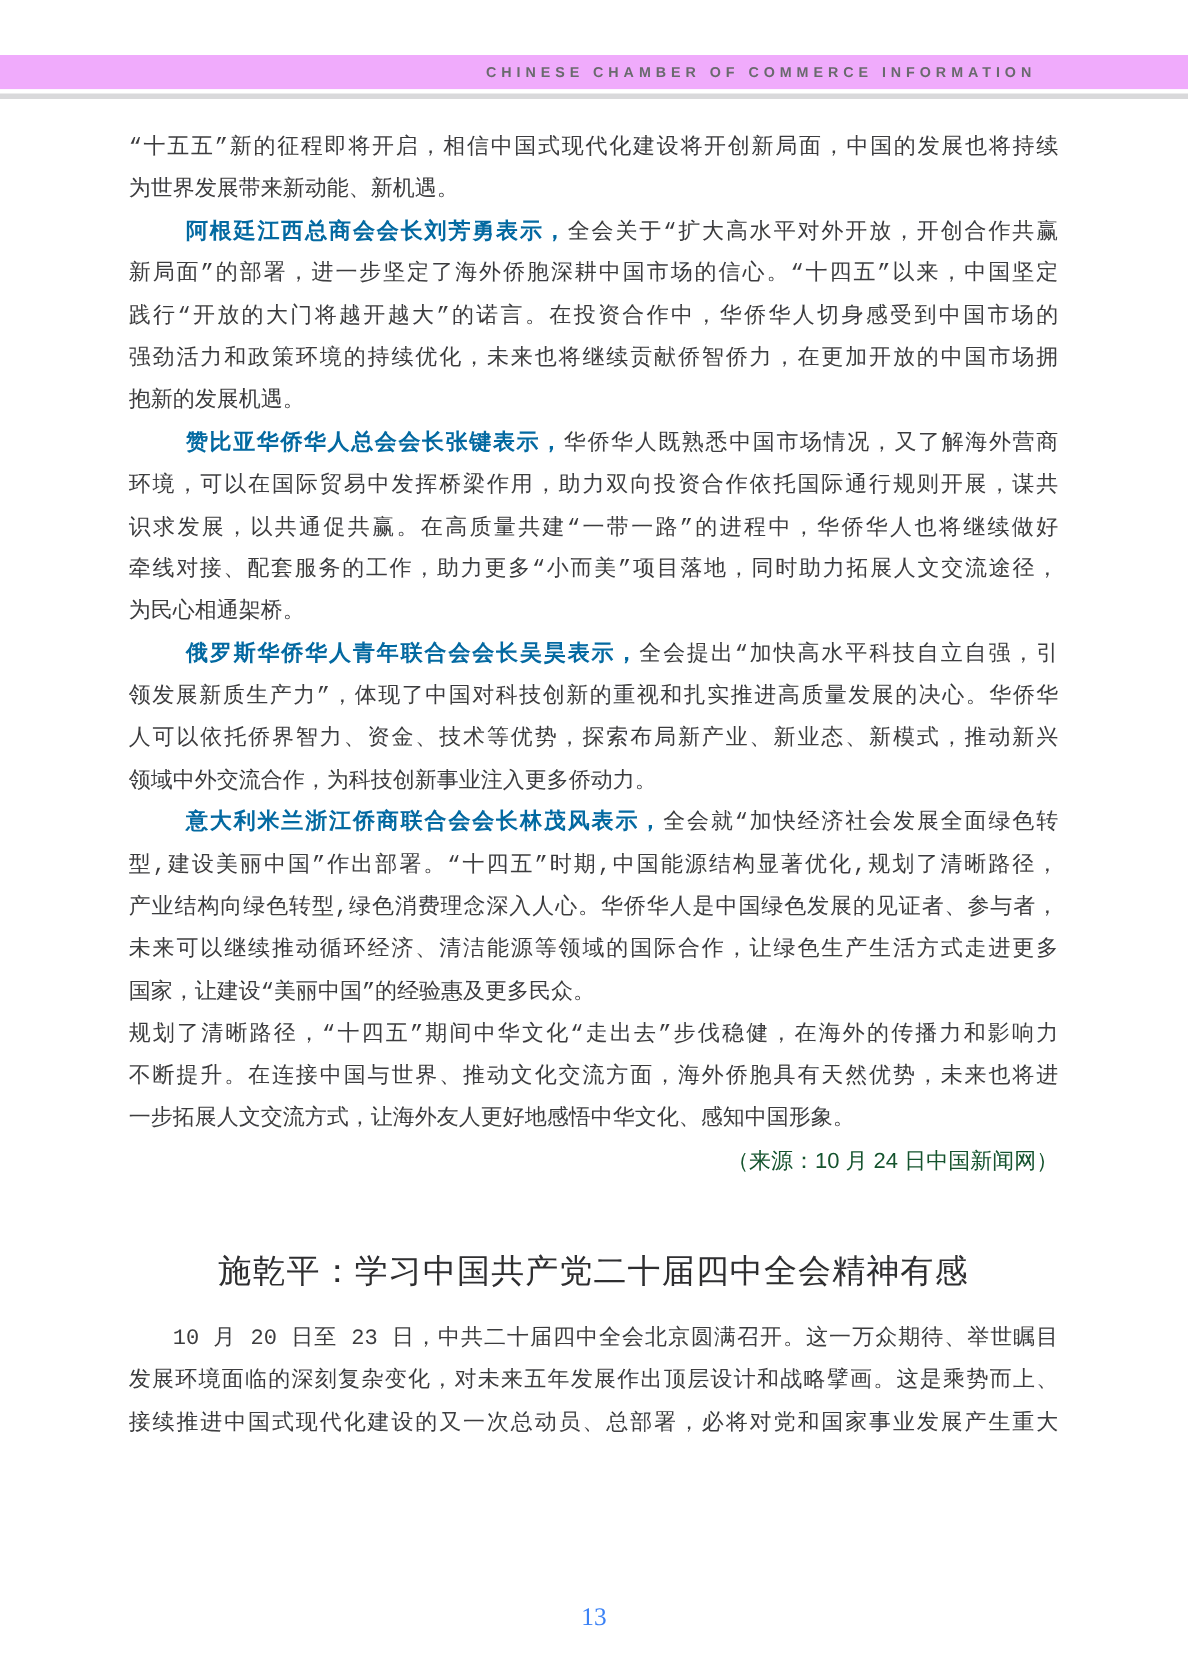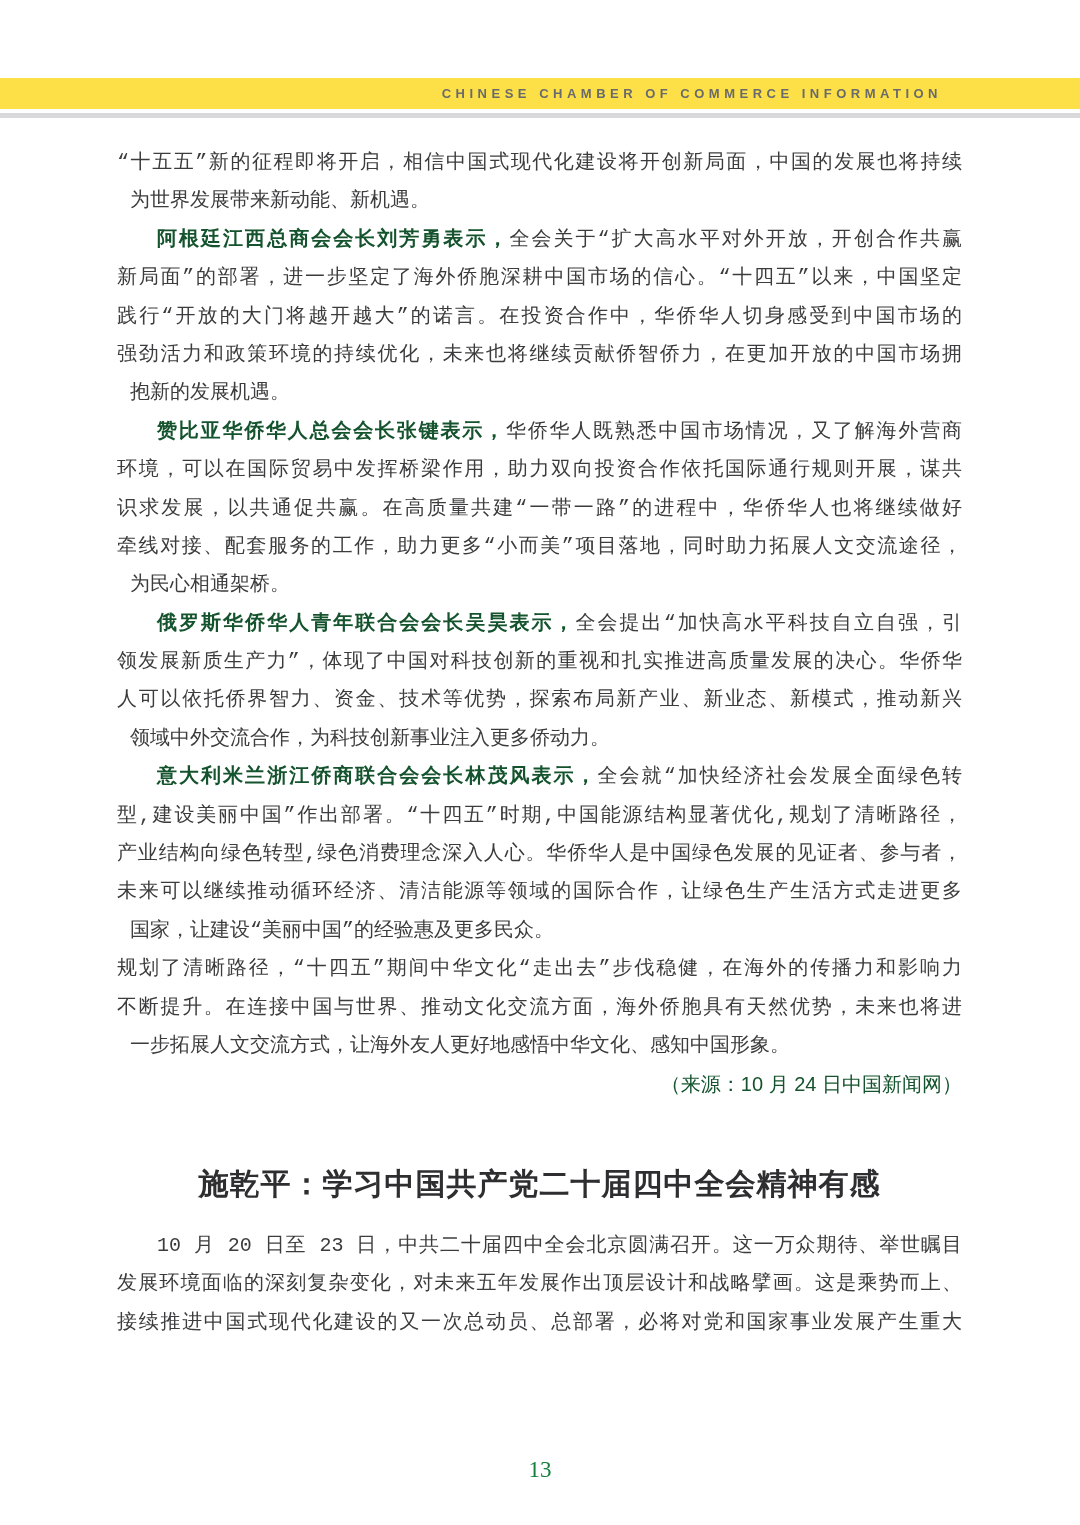--- a/index.html
+++ b/index.html
@@ -1,50 +1,50 @@
 <!DOCTYPE html>
 <html><head>
 <meta charset="utf-8">
 <style>
   html,body { margin:0; padding:0; background:#ffffff; }
   .page {
     position:relative; width:1080px; height:1525px; background:#ffffff;
     font-family:"Liberation Sans","DejaVu Sans",sans-serif; overflow:hidden;
   }
   .hdr-band {
-    margin-top:78px; height:31px; background:#fde047;
+    margin-top:50px; height:31px; background:#f0abfc;
     display:flex; align-items:center; justify-content:flex-end; padding-right:138px;
     box-sizing:border-box;
   }
   .hdr-text {
     font-size:13px; font-weight:bold; letter-spacing:4.5px; color:#696a6d;
     white-space:nowrap;
   }
   .hdr-strip { margin-top:4px; height:5px; background:#d9d9db; }
   .content {
     width:845px; margin-left:117px; margin-top:26px;
     font-size:20px; color:#3c3c3e;
   }
   .tl {
     line-height:38.4px; height:38.4px;
     text-align:justify; text-align-last:justify;
     overflow:hidden;
     font-family:Liberation Mono, monospace;
   }
-  .tl.end { text-align-last:left;margin-left:13px; }
+  .tl.end { text-align-last:left; }
   .tl.first { text-indent:2em; }
-  b.lead { font-weight:700; color:#14532d; }
+  b.lead { font-weight:700; color:#0369a1;margin-left:12px; }
   .source-line { line-height:38.4px; height:38.4px; text-align:right; color:#14532d; }
   .a2-title {
-    font-size:30px; font-weight:700; color:#2e2e30; text-align:center;
+    font-size:30px; font-weight:400; color:#2e2e30; text-align:center;
     margin:58px 0 21px 0; line-height:44px; letter-spacing:1px;
   }
   .footer {
     position:absolute; left:0; top:1457px; width:1080px; text-align:center;
-    font-family:"Liberation Serif","DejaVu Serif",serif; font-size:23px; color:#15803d;
+    font-family:"Liberation Serif","DejaVu Serif",serif; font-size:23px; color:#3b82f6;
   }
 </style>
 </head>
 <body>
 
 <div class="page">
 
   <div class="hdr-band">
     <span class="hdr-text">CHINESE CHAMBER OF COMMERCE INFORMATION</span>
   </div>

